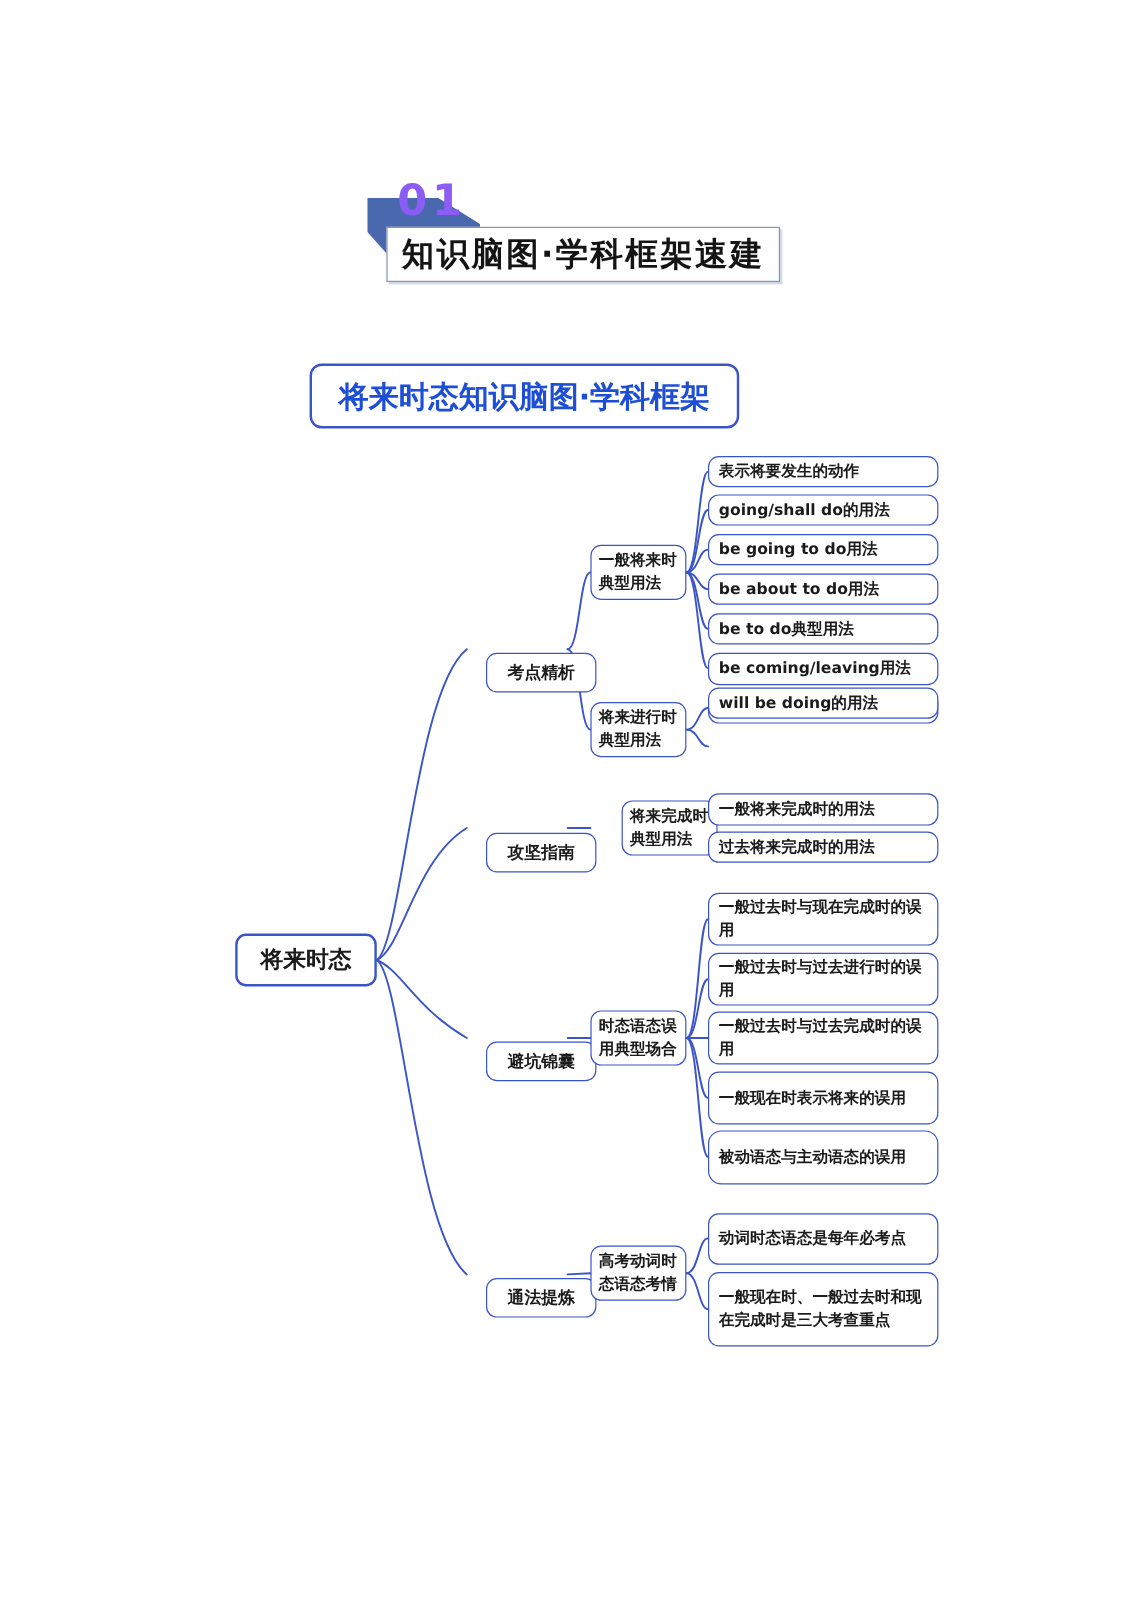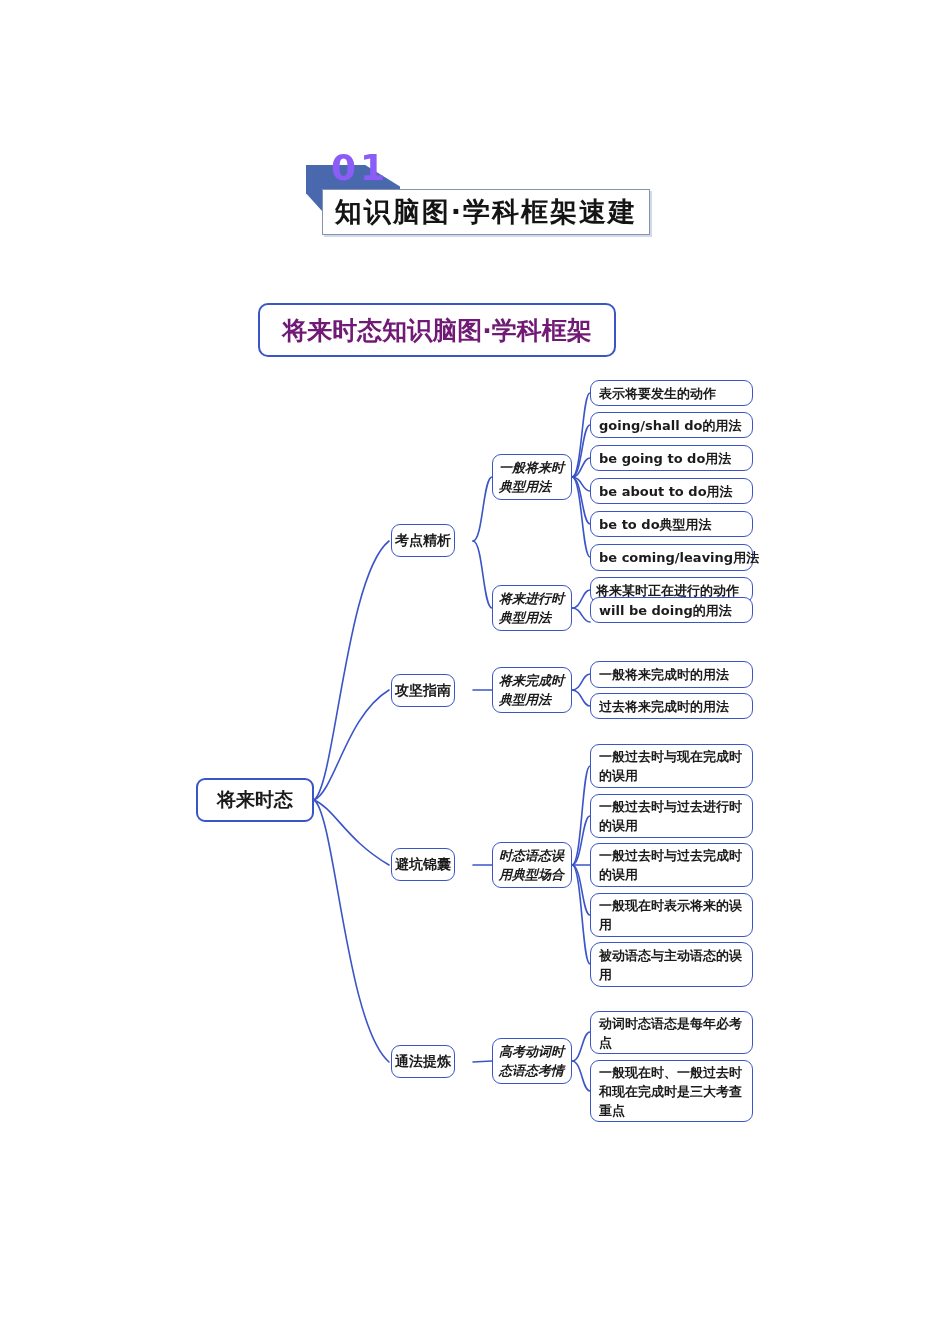--- a/index.html
+++ b/index.html
@@ -17,33 +17,33 @@
   .header-box{position:absolute;left:322px;top:189px;width:326px;height:44px;
     background:#ffffff;border:1.5px solid #8593ad;
     box-shadow:2px 2px 0 rgba(74,104,174,0.25);
     display:flex;align-items:center;justify-content:center;z-index:2;}
   .header-box span{color:#141414;font-size:27px;font-weight:800;letter-spacing:2px;white-space:nowrap;}
 
   
   .subtitle-box{position:absolute;left:258px;top:303px;width:354px;height:50px;
     border:2.5px solid #3b55c8;border-radius:10px;background:#ffffff;
     display:flex;align-items:center;justify-content:center;z-index:2;}
-  .subtitle-box span{color:#701a75;font-size:25px;font-weight:800;white-space:nowrap;}
+  .subtitle-box span{color:#1d4ed8;font-size:25px;font-weight:800;white-space:nowrap;}
 
   
   .connectors{position:absolute;left:0;top:0;z-index:0;}
   .node{position:absolute;background:#ffffff;border:1.6px solid #3b55c8;border-radius:9px;
     box-sizing:border-box;color:#1b1b1b;font-weight:700;z-index:1;}
   .node-root{left:196px;top:778px;width:118px;height:44px;border-width:2.5px;
     display:flex;align-items:center;justify-content:center;font-size:19px;}
-  .node-branch{width:64px;height:33px;left:391px;
-    display:flex;align-items:center;justify-content:center;font-size:14px;white-space:nowrap;}
+  .node-branch{width:92px;height:33px;left:405px;
+    display:flex;align-items:center;justify-content:center;font-size:14px;white-space:nowrap;margin-top:20px;}
   .node-sub{width:80px;height:46px;left:492px;font-size:13px;line-height:19px;
-    display:flex;align-items:center;padding:0 6px;font-style:italic;}
-  .node-leaf{width:163px;left:590px;font-size:13px;line-height:19px;
+    display:flex;align-items:center;padding:0 6px;}
+  .node-leaf{width:192px;left:590px;font-size:13px;line-height:19px;
     display:flex;align-items:center;padding:2px 8px;}
   .nowrap{white-space:nowrap;}
 </style>
 </head>
 <body>
 
 <div class="page">
 
   <div class="banner"></div>
   <div class="banner-number">01</div>
@@ -96,33 +96,33 @@
 
   <div class="node node-root">将来时态</div>
 
   <div class="node node-branch" style="top:524px;">考点精析</div>
   <div class="node node-branch" style="top:674px;">攻坚指南</div>
   <div class="node node-branch" style="top:848px;">避坑锦囊</div>
   <div class="node node-branch" style="top:1045px;">通法提炼</div>
 
   <div class="node node-sub" style="top:454px;">一般将来时典型用法</div>
   <div class="node node-sub" style="top:585px;">将来进行时典型用法</div>
-  <div class="node node-sub" style="top:667px;">将来完成时典型用法</div>
+  <div class="node node-sub" style="top:667px;margin-left:26px;">将来完成时典型用法</div>
   <div class="node node-sub" style="top:842px;">时态语态误用典型场合</div>
   <div class="node node-sub" style="top:1038px;">高考动词时态语态考情</div>
 
   <div class="node node-leaf nowrap" style="top:380px;height:26px;">表示将要发生的动作</div>
   <div class="node node-leaf nowrap" style="top:412px;height:26px;">going/shall do的用法</div>
   <div class="node node-leaf nowrap" style="top:445px;height:26px;">be going to do用法</div>
   <div class="node node-leaf nowrap" style="top:478px;height:26px;">be about to do用法</div>
   <div class="node node-leaf nowrap" style="top:511px;height:26px;">be to do典型用法</div>
   <div class="node node-leaf nowrap" style="top:544px;height:27px;">be coming/leaving用法</div>
 
   <div class="node node-leaf nowrap" style="top:577px;height:26px;padding:2px 5px;">将来某时正在进行的动作</div>
-  <div class="node node-leaf nowrap" style="top:597px;height:26px;">will be doing的用法</div>
+  <div class="node node-leaf nowrap" style="top:573px;height:26px;">will be doing的用法</div>
 
   <div class="node node-leaf nowrap" style="top:661px;height:27px;">一般将来完成时的用法</div>
   <div class="node node-leaf nowrap" style="top:693px;height:26px;">过去将来完成时的用法</div>
 
   <div class="node node-leaf" style="top:744px;height:44px;">一般过去时与现在完成时的误用</div>
   <div class="node node-leaf" style="top:794px;height:44px;">一般过去时与过去进行时的误用</div>
   <div class="node node-leaf" style="top:843px;height:44px;">一般过去时与过去完成时的误用</div>
   <div class="node node-leaf" style="top:893px;height:44px;">一般现在时表示将来的误用</div>
   <div class="node node-leaf" style="top:942px;height:45px;border-radius:11px;">被动语态与主动语态的误用</div>
 

